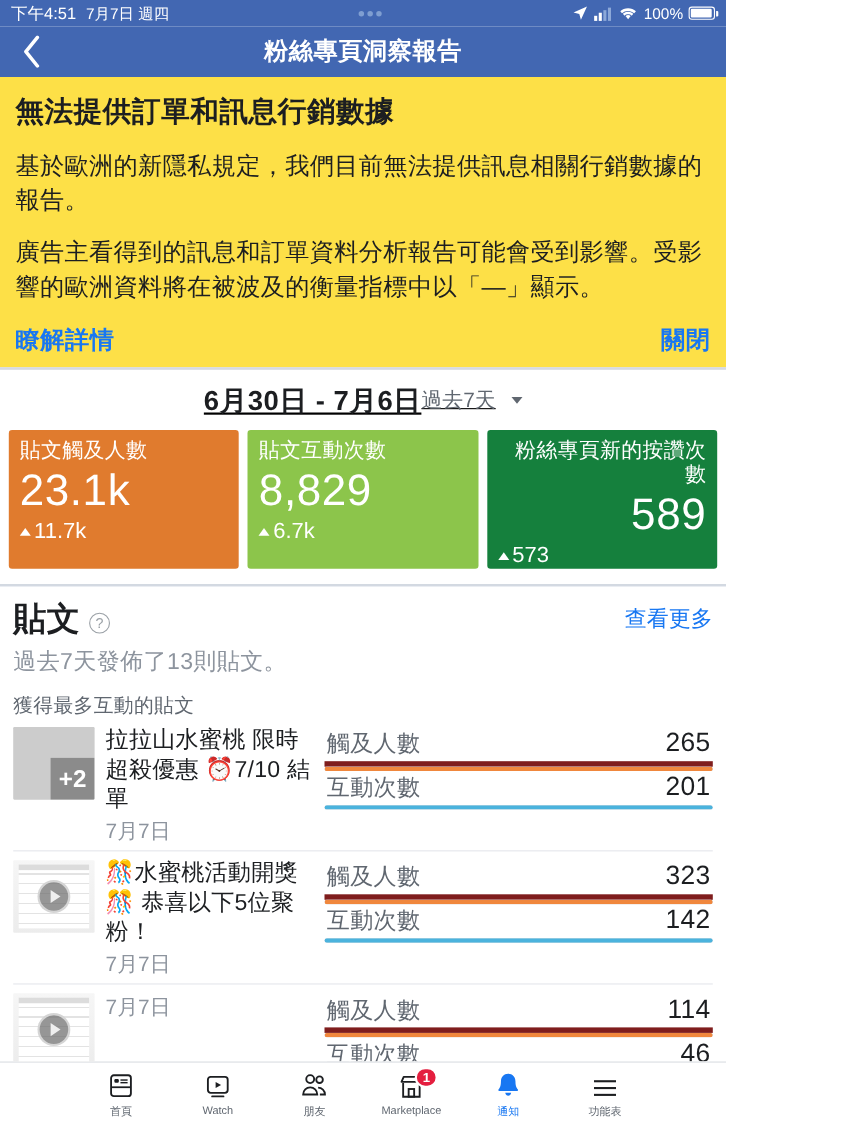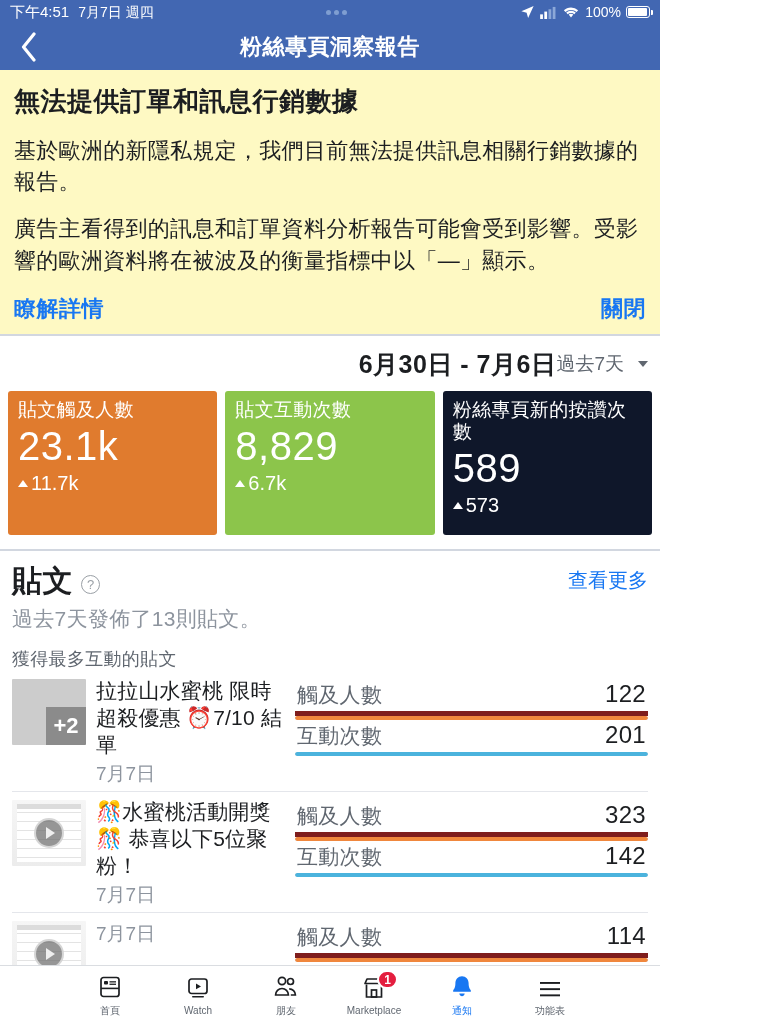--- a/index.html
+++ b/index.html
@@ -37,36 +37,36 @@
   .nav-title {
     position: absolute; left: 0; right: 0; text-align: center;
     font-size: 22px; font-weight: bold; letter-spacing: .5px;
     pointer-events: none;
   }
 
   
   .content { flex: 1; overflow: hidden; background: #fff; display: flex; flex-direction: column; }
 
   
-  .notice { padding: 14px 14px 10px 14px; background: #fef9c3; }
+  .notice { padding: 14px 14px 10px 14px; background: #fde047; }
   .notice-title { font-size: 26px; font-weight: bold; color: #1c1e21; letter-spacing: .5px; }
   .notice-p { font-size: 22px; color: #1c1e21; line-height: 1.42; margin-top: 16px; letter-spacing: .3px; }
   .notice-actions { display: flex; justify-content: space-between; align-items: center; margin-top: 18px; }
   .notice-link { color: #1877F2; font-size: 22px; font-weight: bold; letter-spacing: .5px; }
   .sep { height: 8px; background: #dfe3ea; border-top: 1px solid #d2d7e0; border-bottom: 1px solid #d2d7e0; }
 
   
   .summary { padding: 8px 8px 14px 8px; }
-  .sum-head { display: flex; align-items: center; justify-content: flex-end; padding: 4px 4px 10px 4px; }
+  .sum-head { display: flex; align-items: center; justify-content: center; padding: 4px 4px 10px 4px; text-decoration: underline; }
   .date-range { font-size: 25px; font-weight: bold; color: #1c1e21; letter-spacing: .5px; }
   .range-picker { font-size: 19px; color: #606770; display: flex; align-items: center; gap: 14px; }
   .caret { width: 0; height: 0; border-left: 5px solid transparent; border-right: 5px solid transparent; border-top: 6px solid #606770; }
 
   .cards { display: flex; gap: 8px; }
-  .card { flex: 1; border-radius: 3px; padding: 8px 10px 18px 10px; color: #fff; min-height: 122px; }
+  .card { flex: 1; border-radius: 3px; padding: 8px 10px 0 10px; color: #fff; min-height: 122px; }
   .card-label { font-size: 19px; line-height: 1.15; letter-spacing: .3px; }
   .card-value { font-size: 40px; line-height: 1.18; margin-top: 2px; letter-spacing: .5px; }
   .card-delta { font-size: 20px; display: flex; align-items: center; gap: 3px; margin-top: 2px; }
   .tri-up { width: 0; height: 0; border-left: 5px solid transparent; border-right: 5px solid transparent; border-bottom: 7px solid #fff; }
 
   
   .posts { padding: 10px 12px 0 12px; }
   .posts-head { display: flex; align-items: flex-start; justify-content: space-between; }
   .posts-title-row { display: flex; align-items: center; gap: 8px; }
   .posts-title { font-size: 30px; font-weight: bold; color: #1c1e21; letter-spacing: .5px; }
@@ -213,21 +213,21 @@
           </div>
         </div>
         <div class="card" style="background: rgb(140, 197, 75);">
           <div class="card-label">貼文互動次數</div>
           <div class="card-value">8,829</div>
           <div class="card-delta">
             <span class="tri-up"></span>
             <span>6.7k</span>
           </div>
         </div>
-        <div class="card" style="background: #0f172a;">
+        <div class="card" style="background: #15803d; text-align: right;">
           <div class="card-label">粉絲專頁新的按讚次數</div>
           <div class="card-value">589</div>
           <div class="card-delta">
             <span class="tri-up"></span>
             <span>573</span>
           </div>
         </div>
       </div>
     </div>
 
@@ -249,21 +249,21 @@
           <span class="badge-plus">+2</span>
         </div>
         <div class="post-text">
           <div class="post-title">拉拉山水蜜桃 限時超殺優惠 ⏰7/10 結單</div>
           <div class="post-date">7月7日</div>
         </div>
         <div class="post-metrics">
           <div class="metric">
             <div class="metric-line">
               <span class="metric-name">觸及人數</span>
-              <span class="metric-val">122</span>
+              <span class="metric-val">265</span>
             </div>
             <div class="bar">
                 <span style="width:100%;background:#F0873D"></span>
               </div>
           </div>
           <div class="metric">
             <div class="metric-line">
               <span class="metric-name">互動次數</span>
               <span class="metric-val">201</span>
             </div>

